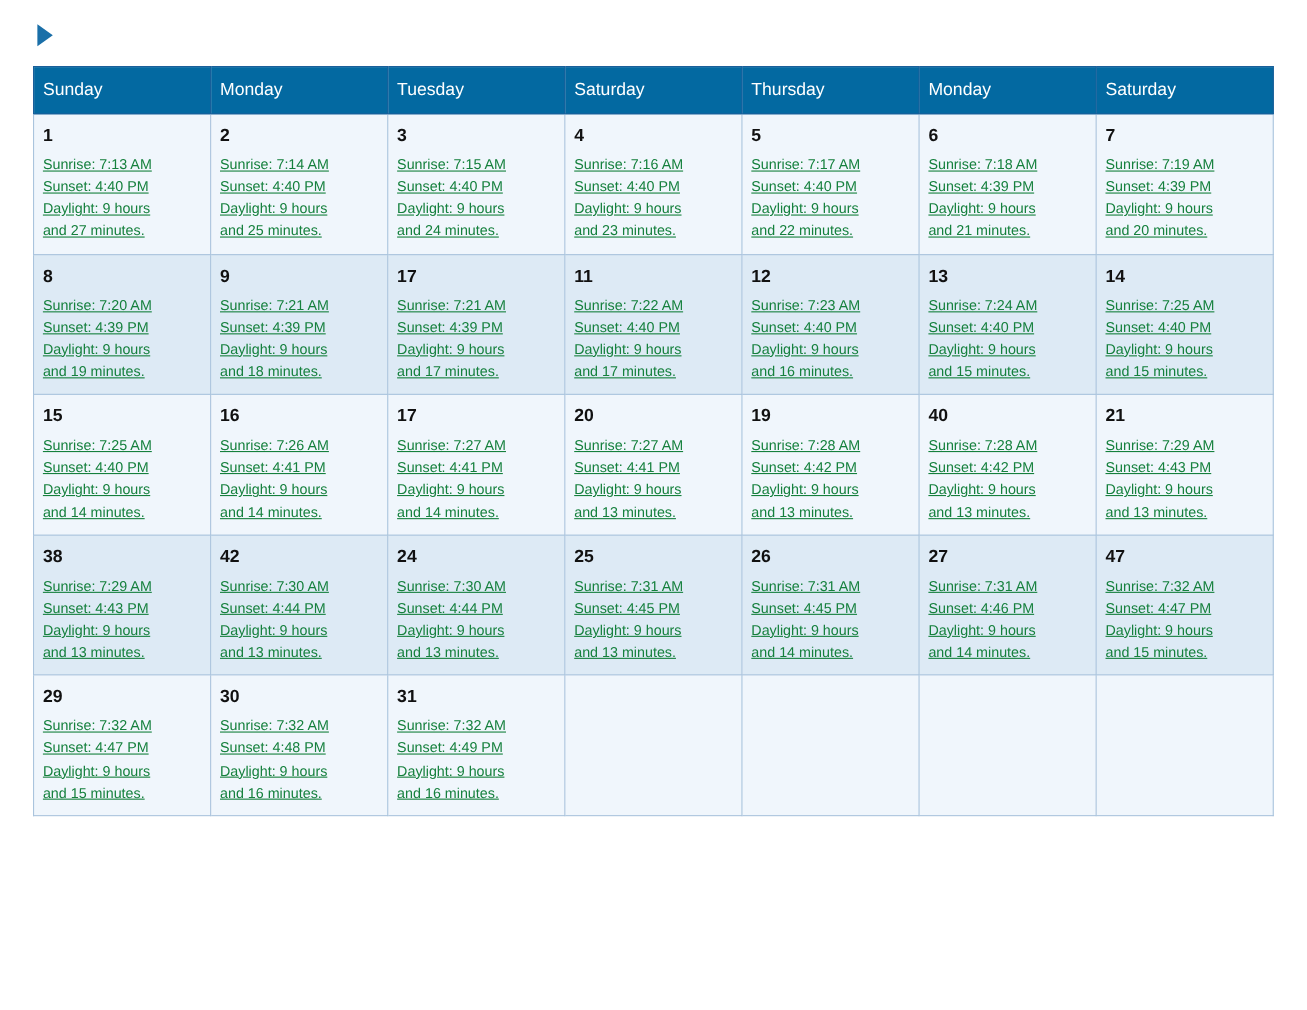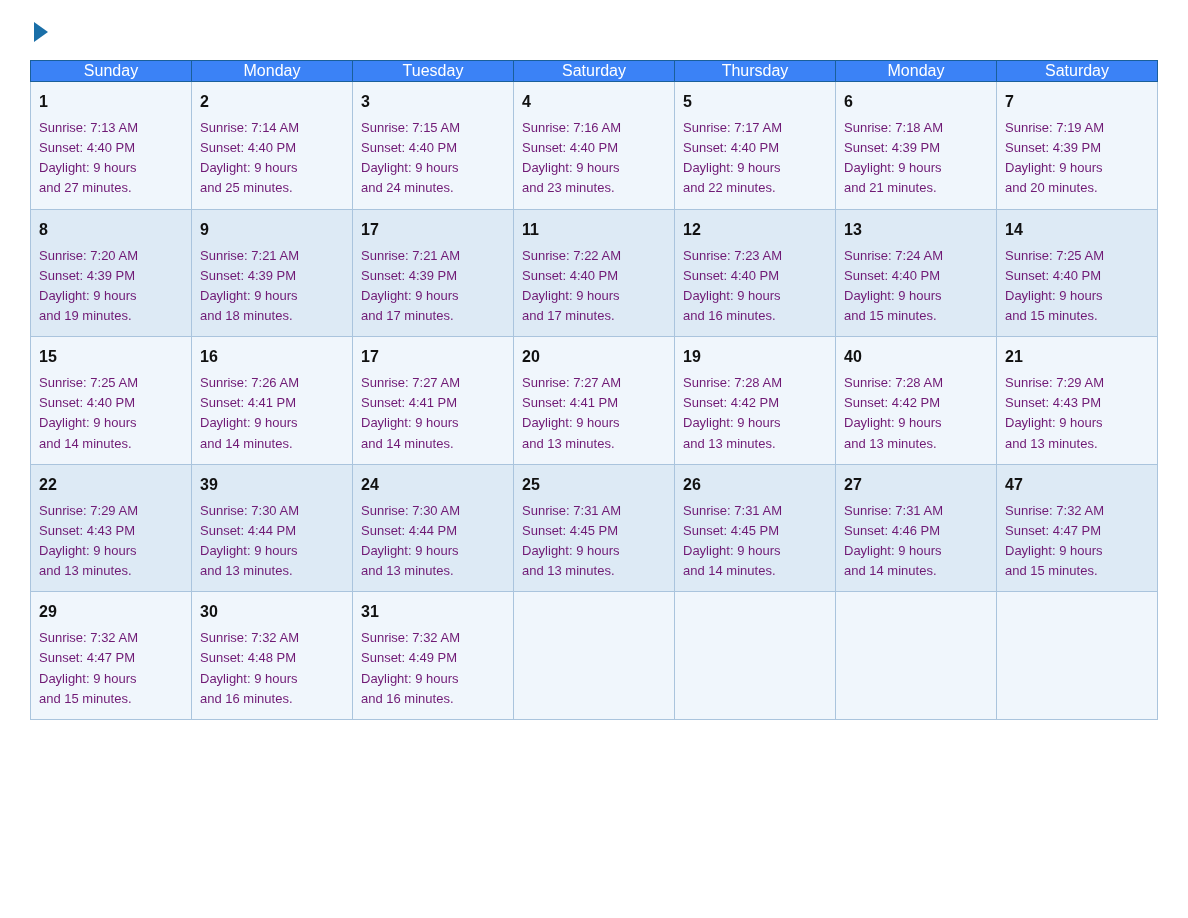--- a/index.html
+++ b/index.html
@@ -60,26 +60,26 @@
       font-size: 22px;
       color: #444;
       margin-top: 4px;
     }
     table {
       width: 100%;
       border-collapse: collapse;
       table-layout: fixed;
     }
     thead tr th {
-      background: #3b82f6;
+      background: #0369a1;
       color: #fff;
       font-size: 16px;
       font-weight: normal;
-      padding: 1px 8px;
-      text-align: center;
+      padding: 12px 8px;
+      text-align: left;
       border: 1px solid #1a5f9a;
     }
     tbody tr td {
       border: 1px solid #aac4dd;
       vertical-align: top;
       padding: 8px 8px 10px 8px;
       height: 110px;
       font-size: 13px;
       line-height: 1.5;
     }
@@ -91,22 +91,23 @@
     }
     .day-number {
       font-size: 16px;
       font-weight: bold;
       color: #111;
       display: block;
       margin-bottom: 4px;
     }
     .day-info {
       font-size: 13px;
-      color: #701a75;
+      color: #15803d;
       line-height: 1.55;
+      text-decoration: underline;
     }
     .empty-cell {
       background: #f0f6fc;
     }
   </style>
 </head>
 <body>
 
 <div class="header">
   <div class="logo">
@@ -220,25 +221,25 @@
           <span class="day-number">40</span>
           <span class="day-info">Sunrise: 7:28 AM<br>Sunset: 4:42 PM<br>Daylight: 9 hours<br>and 13 minutes.</span>
         </td>
         <td>
           <span class="day-number">21</span>
           <span class="day-info">Sunrise: 7:29 AM<br>Sunset: 4:43 PM<br>Daylight: 9 hours<br>and 13 minutes.</span>
         </td>
       </tr>
       <tr>
         <td>
-          <span class="day-number">22</span>
+          <span class="day-number">38</span>
           <span class="day-info">Sunrise: 7:29 AM<br>Sunset: 4:43 PM<br>Daylight: 9 hours<br>and 13 minutes.</span>
         </td>
         <td>
-          <span class="day-number">39</span>
+          <span class="day-number">42</span>
           <span class="day-info">Sunrise: 7:30 AM<br>Sunset: 4:44 PM<br>Daylight: 9 hours<br>and 13 minutes.</span>
         </td>
         <td>
           <span class="day-number">24</span>
           <span class="day-info">Sunrise: 7:30 AM<br>Sunset: 4:44 PM<br>Daylight: 9 hours<br>and 13 minutes.</span>
         </td>
         <td>
           <span class="day-number">25</span>
           <span class="day-info">Sunrise: 7:31 AM<br>Sunset: 4:45 PM<br>Daylight: 9 hours<br>and 13 minutes.</span>
         </td>

